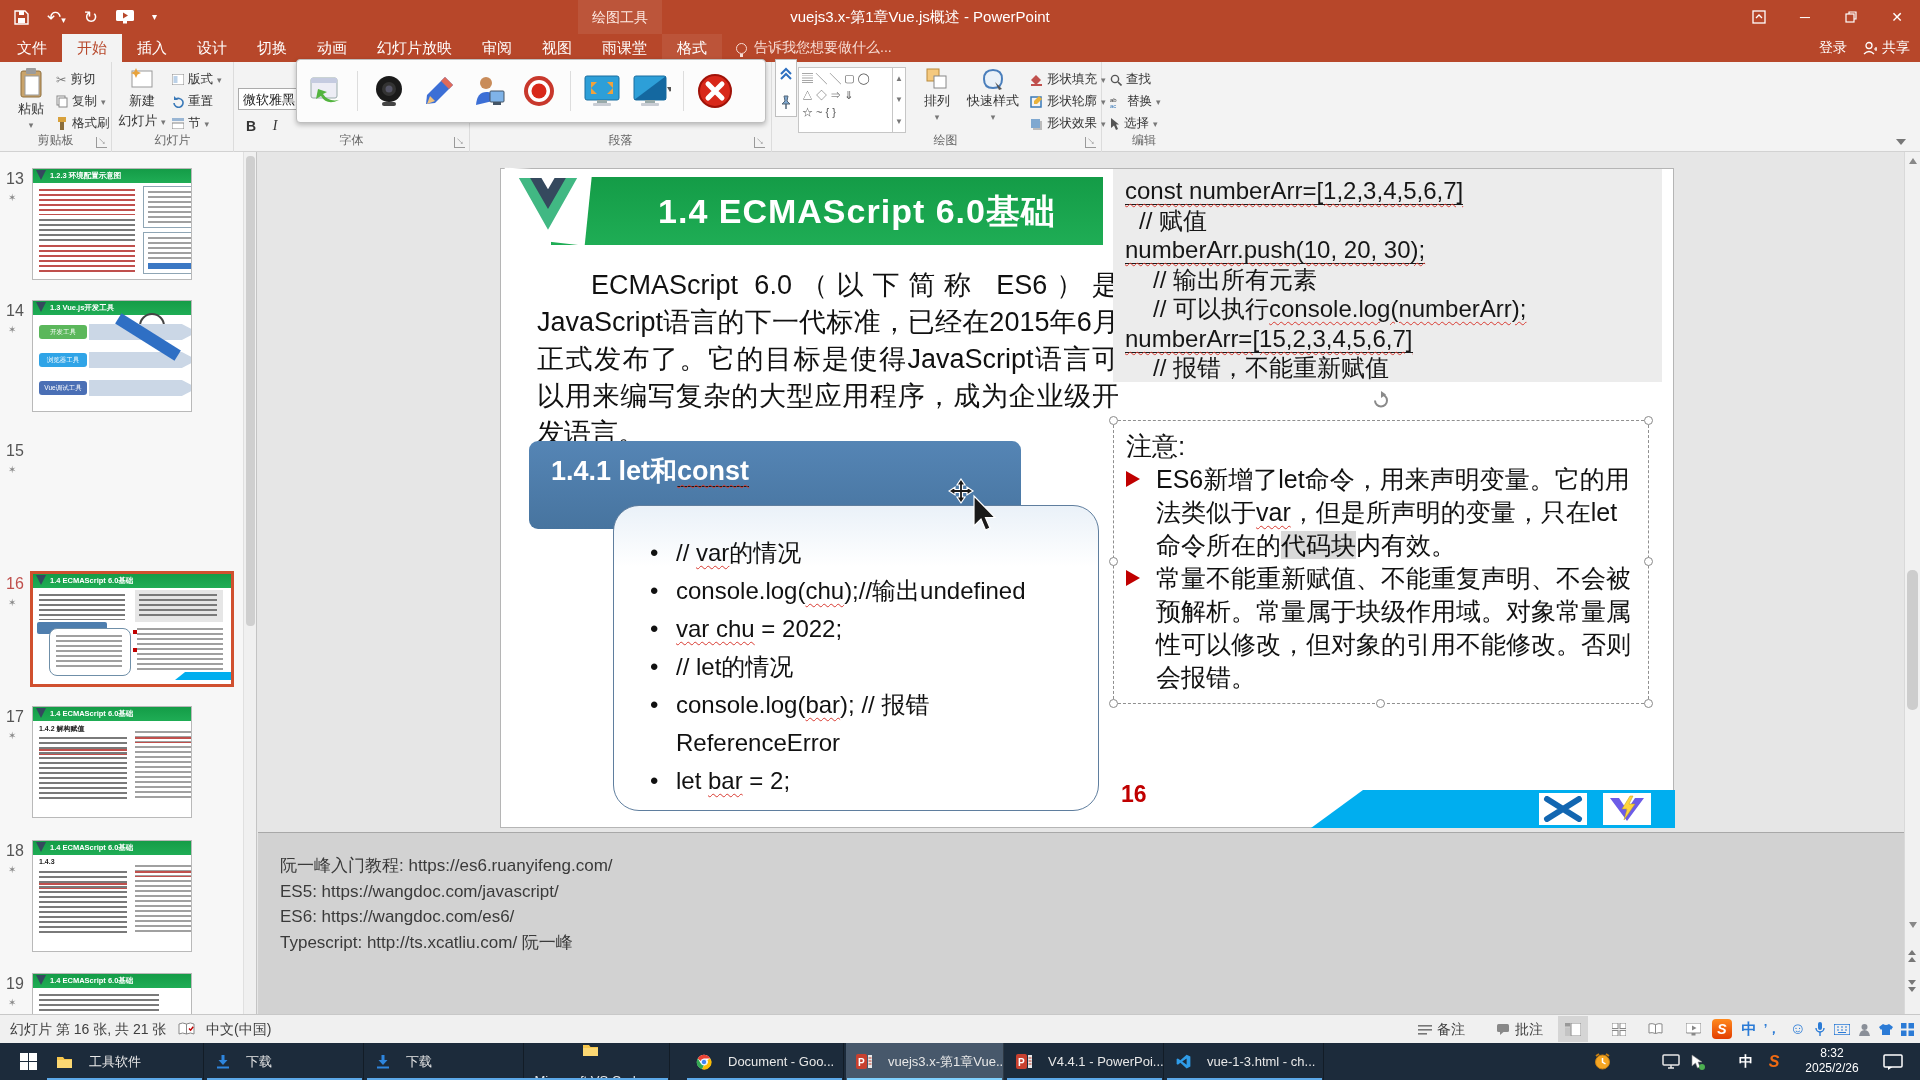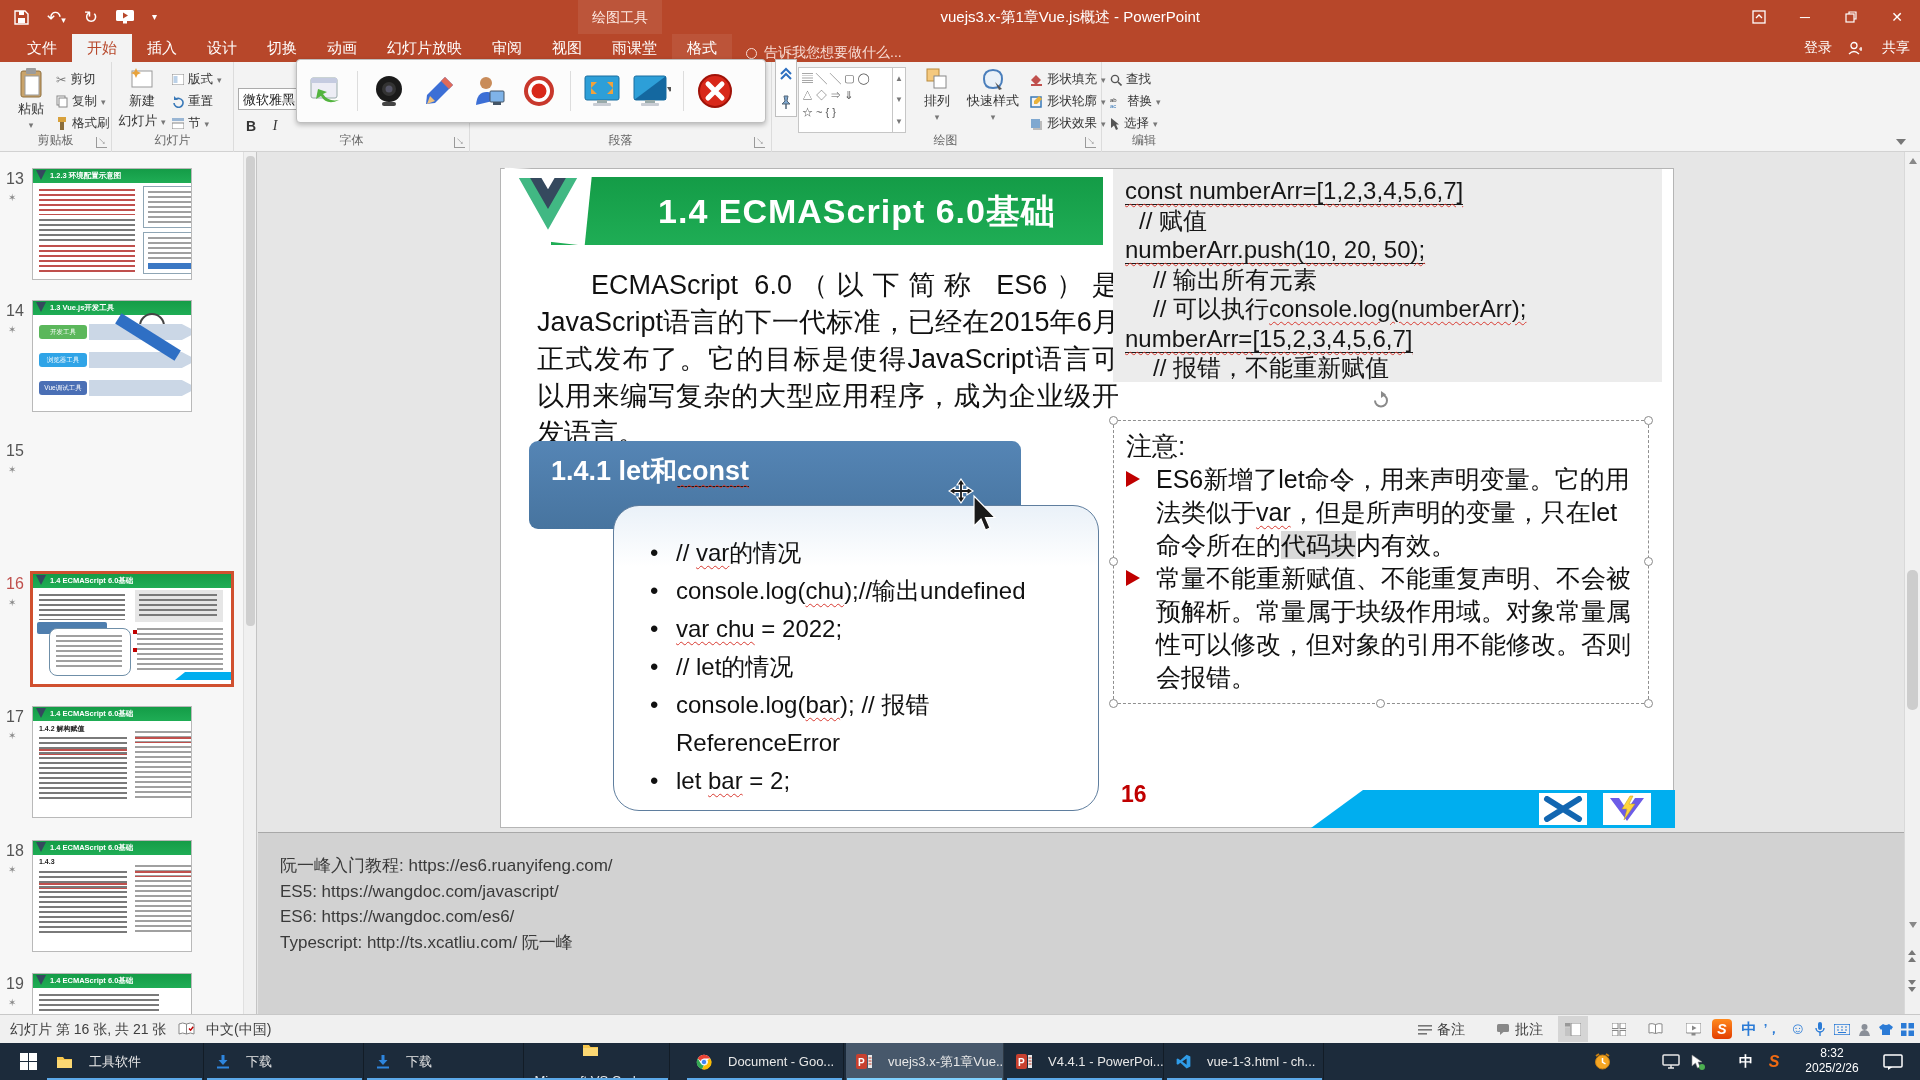--- a/index.html
+++ b/index.html
@@ -3,25 +3,25 @@
 <meta charset="utf-8">
 <style>
 *{box-sizing:border-box;margin:0;padding:0}
 html,body{width:1920px;height:1080px;overflow:hidden;font-family:"Liberation Sans",sans-serif;background:#E6E6E6}
 svg{display:block}
 
 #titlebar{position:absolute;left:0;top:0;width:1920px;height:34px;background:#B7472A;color:#fff}
 .qat{position:absolute;left:14px;top:0;height:34px;display:flex;align-items:center;gap:18px}
 .qat .g{color:#fff;font-size:17px;line-height:1}
 .ctxtool{position:absolute;left:578px;top:0;width:84px;height:34px;line-height:34px;text-align:center;font-size:14px;color:#FDE8E1;background:rgba(255,255,255,.08)}
-.doctitle{position:absolute;left:640px;top:0;width:560px;height:34px;line-height:34px;text-align:right;font-size:15px;color:#fff;white-space:nowrap}
+.doctitle{position:absolute;left:640px;top:0;width:560px;height:34px;line-height:34px;text-align:center;font-size:15px;color:#fff;white-space:nowrap}
 .winbtns{position:absolute;right:0;top:0;height:34px;display:flex}
 .winbtn{width:46px;height:34px;display:flex;align-items:center;justify-content:center;font-size:14px;color:#fff}
 
-#tabrow{position:absolute;left:0;top:34px;width:1920px;height:28px;background:#B7472A;display:flex;align-items:flex-end;padding-left:12px;color:#fff;font-size:15px}
+#tabrow{position:absolute;left:0;top:34px;width:1920px;height:28px;background:#B7472A;display:flex;align-items:center;padding-left:2px;color:#fff;font-size:15px}
 .tab{padding:0 15px;line-height:28px;white-space:nowrap}
 .tab.active{background:#F3F3F3;color:#B7472A}
 .tab.context{background:rgba(255,255,255,.07)}
 .tellme{display:flex;align-items:center;gap:7px;margin-left:14px;color:#F7DCD4;font-size:14px}
 .bulb{width:11px;height:11px;border:1.4px solid #F7DCD4;border-radius:50%;position:relative}
 .bulb:after{content:"";position:absolute;left:3px;top:10px;width:3px;height:3px;background:#F7DCD4}
 .tabright{position:absolute;right:10px;top:34px;height:28px;display:flex;align-items:center;gap:16px;color:#fff;font-size:14px}
 
 #ribbon{position:absolute;left:0;top:62px;width:1920px;height:90px;background:#F3F3F3;border-bottom:1px solid #D2D2D2;color:#333;font-size:13px}
 .rgrp{position:absolute;top:0;height:90px;border-right:1px solid #DCDCDC}
@@ -181,21 +181,21 @@
     <div class="tab">视图</div>
     <div class="tab">雨课堂</div>
     <div class="tab context">格式</div>
     <div class="tellme">
       <span class="bulb"></span>
       <span>告诉我您想要做什么...</span>
     </div>
   </div>
 <div class="tabright">
   <span>登录</span>
-  <span style="display:flex;align-items:center;gap:20px">
+  <span style="display:flex;align-items:center;gap:5px">
     <svg width="14" height="14">
         <circle cx="6" cy="4.5" r="3" fill="none" stroke="#fff" stroke-width="1.3"></circle>
         <path d="M1 13 q5 -5 10 0" fill="none" stroke="#fff" stroke-width="1.3"></path>
         <path d="M11 8 h4 M13 6 v4" stroke="#fff" stroke-width="1.2"></path>
       </svg>
     <span>共享</span>
   </span>
 </div>
 
 <div id="ribbon">
@@ -601,21 +601,21 @@
         <span class="btext"><span class="">console.log(</span><span class="wavy ">bar</span><span class="">); // 报错 ReferenceError</span></span>
       </div>
       <div class="bullet-line">
         <span class="bdot">•</span>
         <span class="btext"><span class="">let </span><span class="wavy ">bar</span><span class=""> = 2;</span></span>
       </div>
     </div>
   <div id="codepanel">
       <div style="padding-left:0px"><span class="useg wavy ">const numberArr=[1,2,3,4,5,6,7]</span></div>
       <div style="padding-left:14px"><span class="">// 赋值</span></div>
-      <div style="padding-left:0px"><span class="useg wavy ">numberArr.push(10, 20, 50);</span></div>
+      <div style="padding-left:0px"><span class="useg wavy ">numberArr.push(10, 20, 30);</span></div>
       <div style="padding-left:28px"><span class="">// 输出所有元素</span></div>
       <div style="padding-left:28px"><span class="">// 可以执行</span><span class="wavy ">console.log(numberArr);</span></div>
       <div style="padding-left:0px"><span class="useg wavy ">numberArr=[15,2,3,4,5,6,7]</span></div>
       <div style="padding-left:28px"><span class="">// 报错，不能重新赋值</span></div>
     </div>
   <div id="notice">
     <div class="nlabel">注意:</div>
     <div id="noticeitems">
         <div class="notice-item">
           <span class="narrow">

